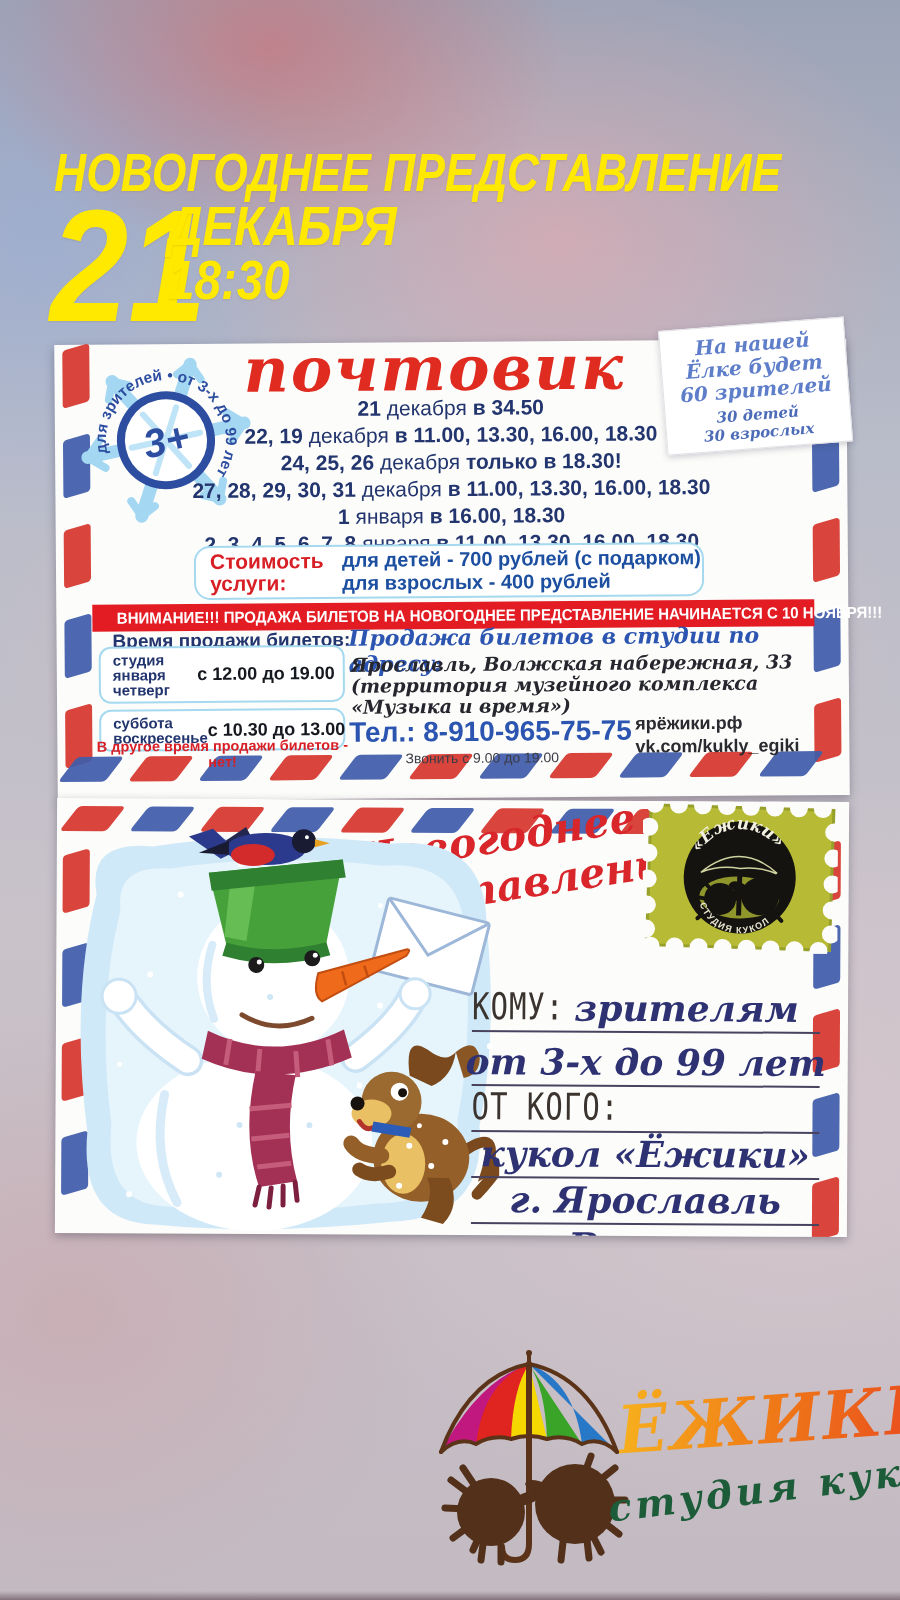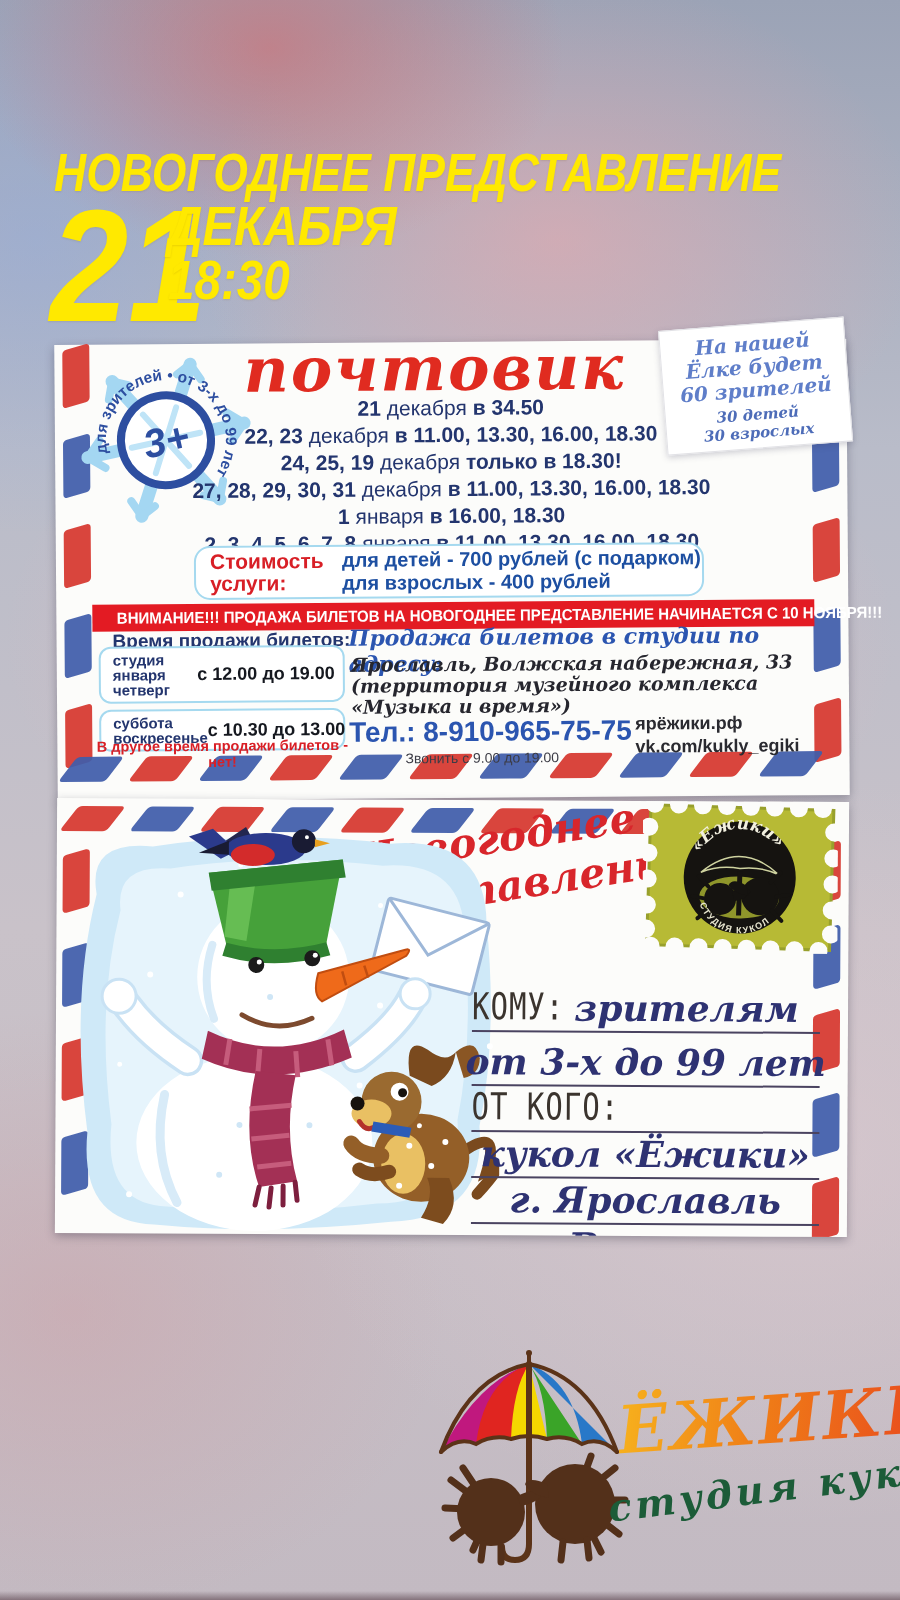--- a/index.html
+++ b/index.html
@@ -203,22 +203,22 @@
           <div class="note-line">60 зрителей</div>
         </div>
       <div class="note-sub">
           <div>30 детей</div>
           <div>30 взрослых</div>
         </div>
     </div>
 
     <div class="schedule">
         <div class="sched-line"><b>21</b><span> декабря </span><b>в 34.50</b></div>
-        <div class="sched-line"><b>22, 23</b><span> декабря </span><b>в 11.00, 13.30, 16.00, 18.30</b></div>
-        <div class="sched-line"><b>24, 25, 19</b><span> декабря </span><b>только в 18.30!</b></div>
+        <div class="sched-line"><b>22, 19</b><span> декабря </span><b>в 11.00, 13.30, 16.00, 18.30</b></div>
+        <div class="sched-line"><b>24, 25, 26</b><span> декабря </span><b>только в 18.30!</b></div>
         <div class="sched-line"><b>27, 28, 29, 30, 31</b><span> декабря </span><b>в 11.00, 13.30, 16.00, 18.30</b></div>
         <div class="sched-line"><b>1</b><span> января </span><b>в 16.00, 18.30</b></div>
         <div class="sched-line"><b>2, 3, 4, 5, 6, 7, 8</b><span> января </span><b>в 11.00, 13.30, 16.00, 18.30</b></div>
       </div>
 
     <div class="price-box">
       <div class="price-label">Стоимость услуги:</div>
       <div class="price-lines">
           <div>для детей - 700 рублей (с подарком)</div>
           <div>для взрослых - 400 рублей</div>

